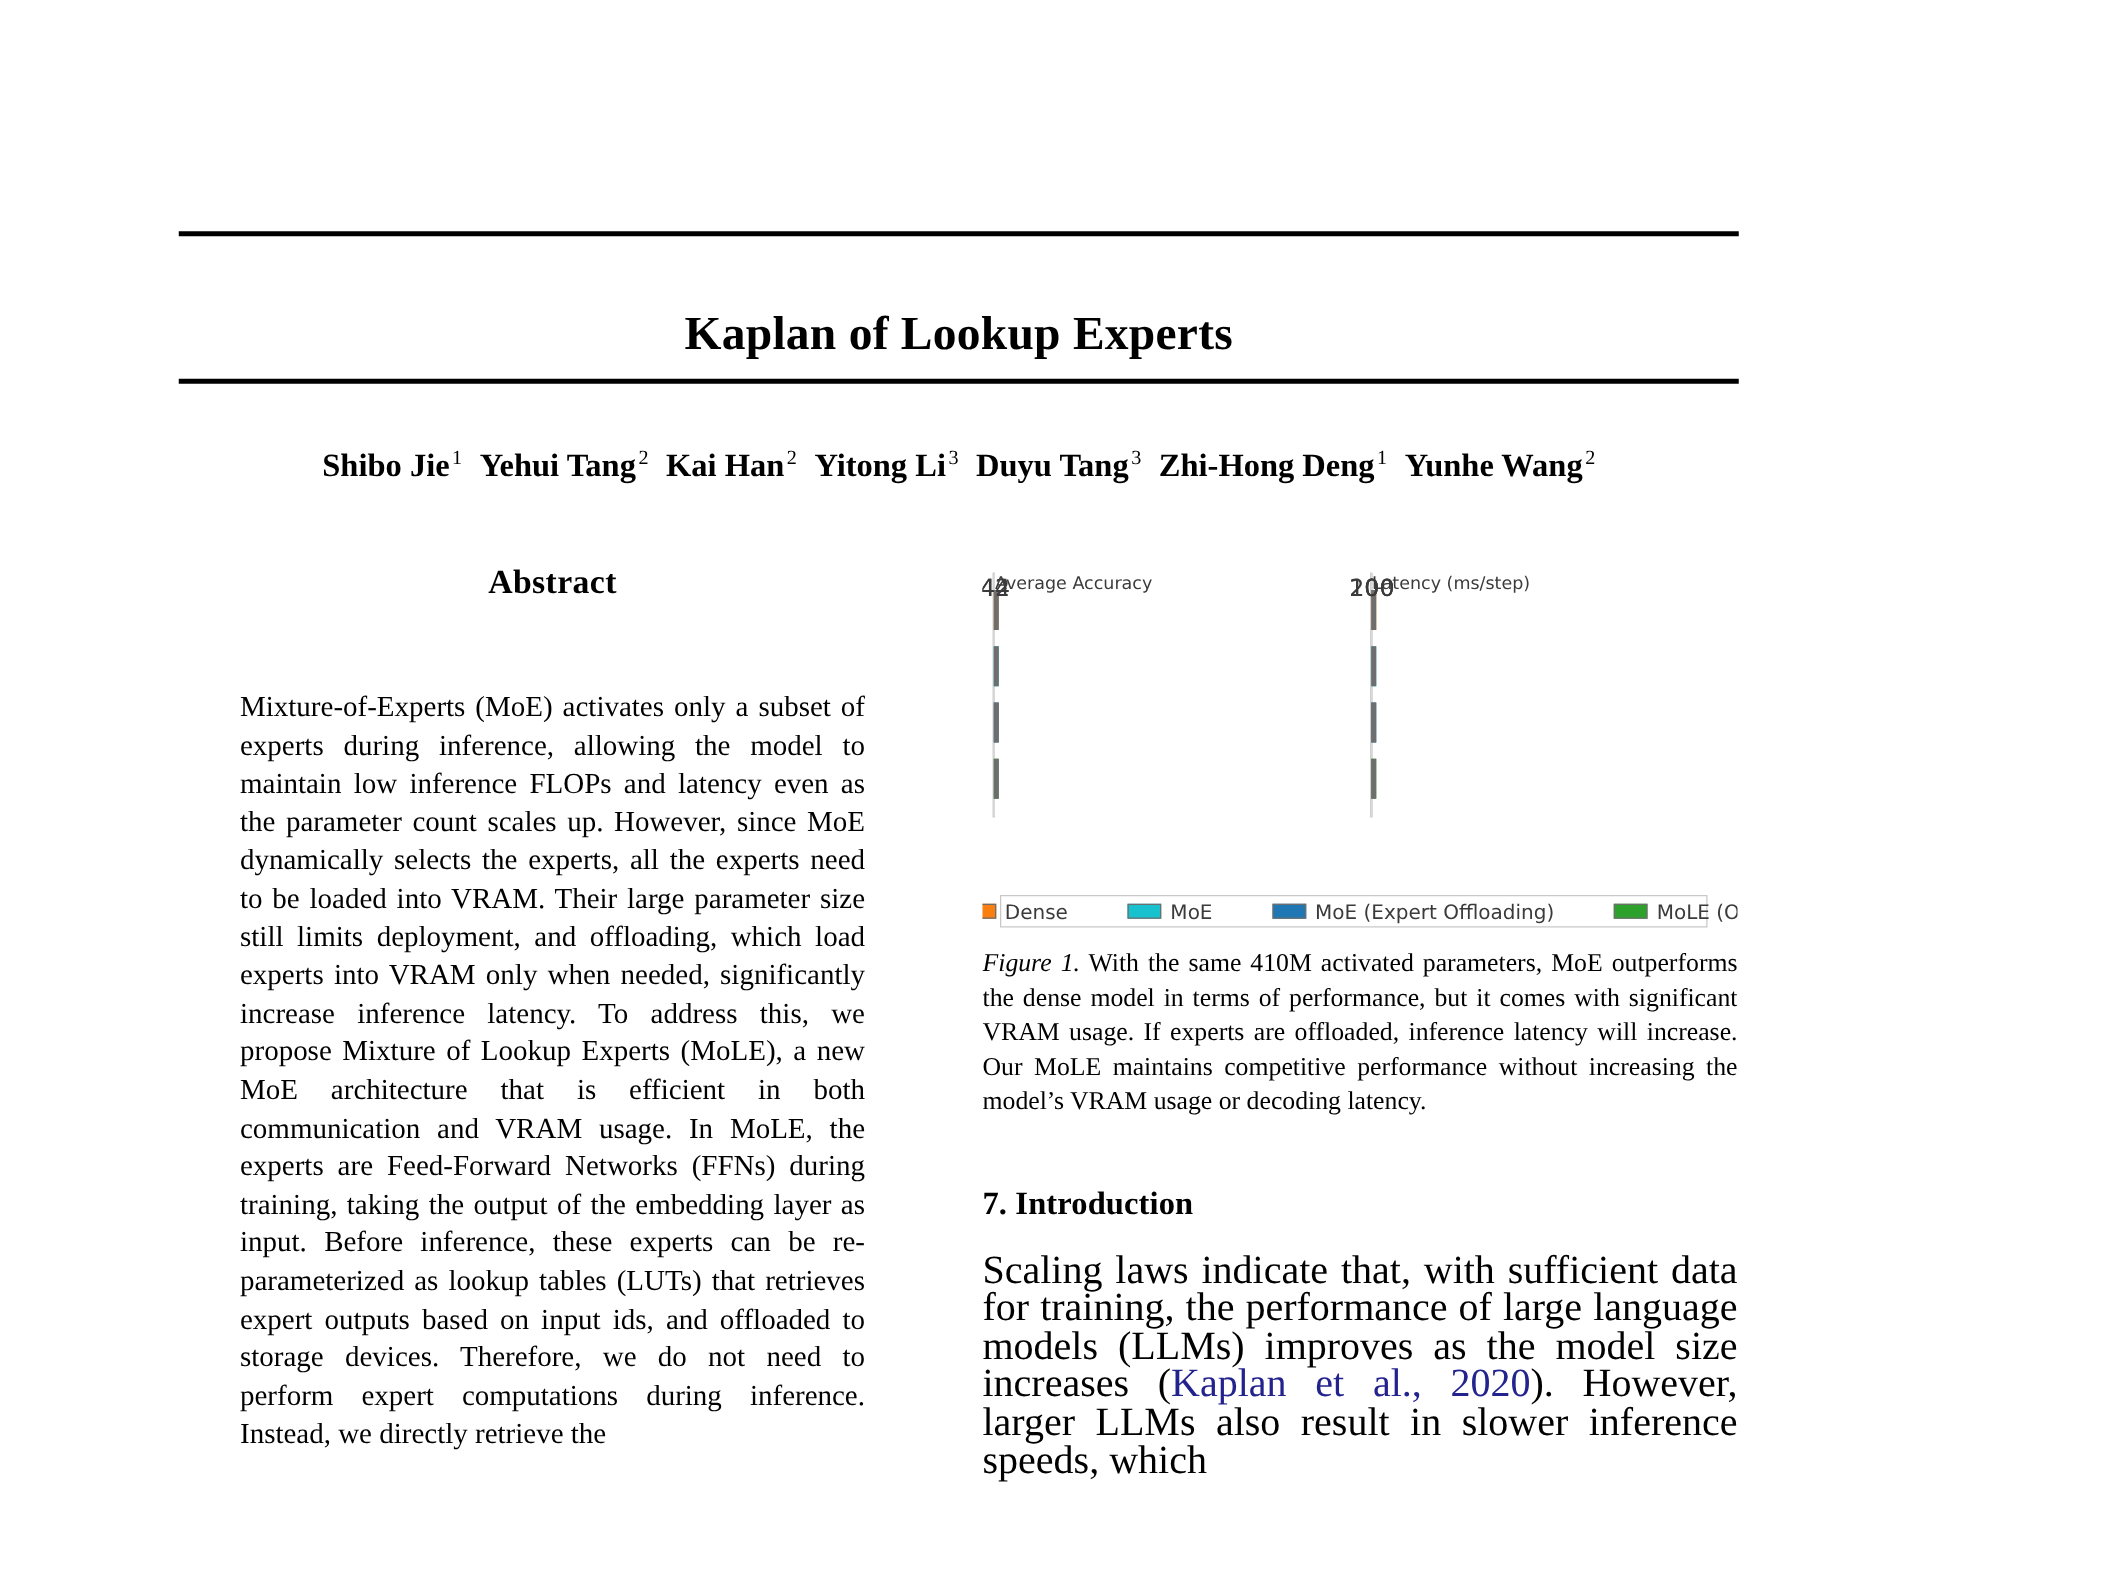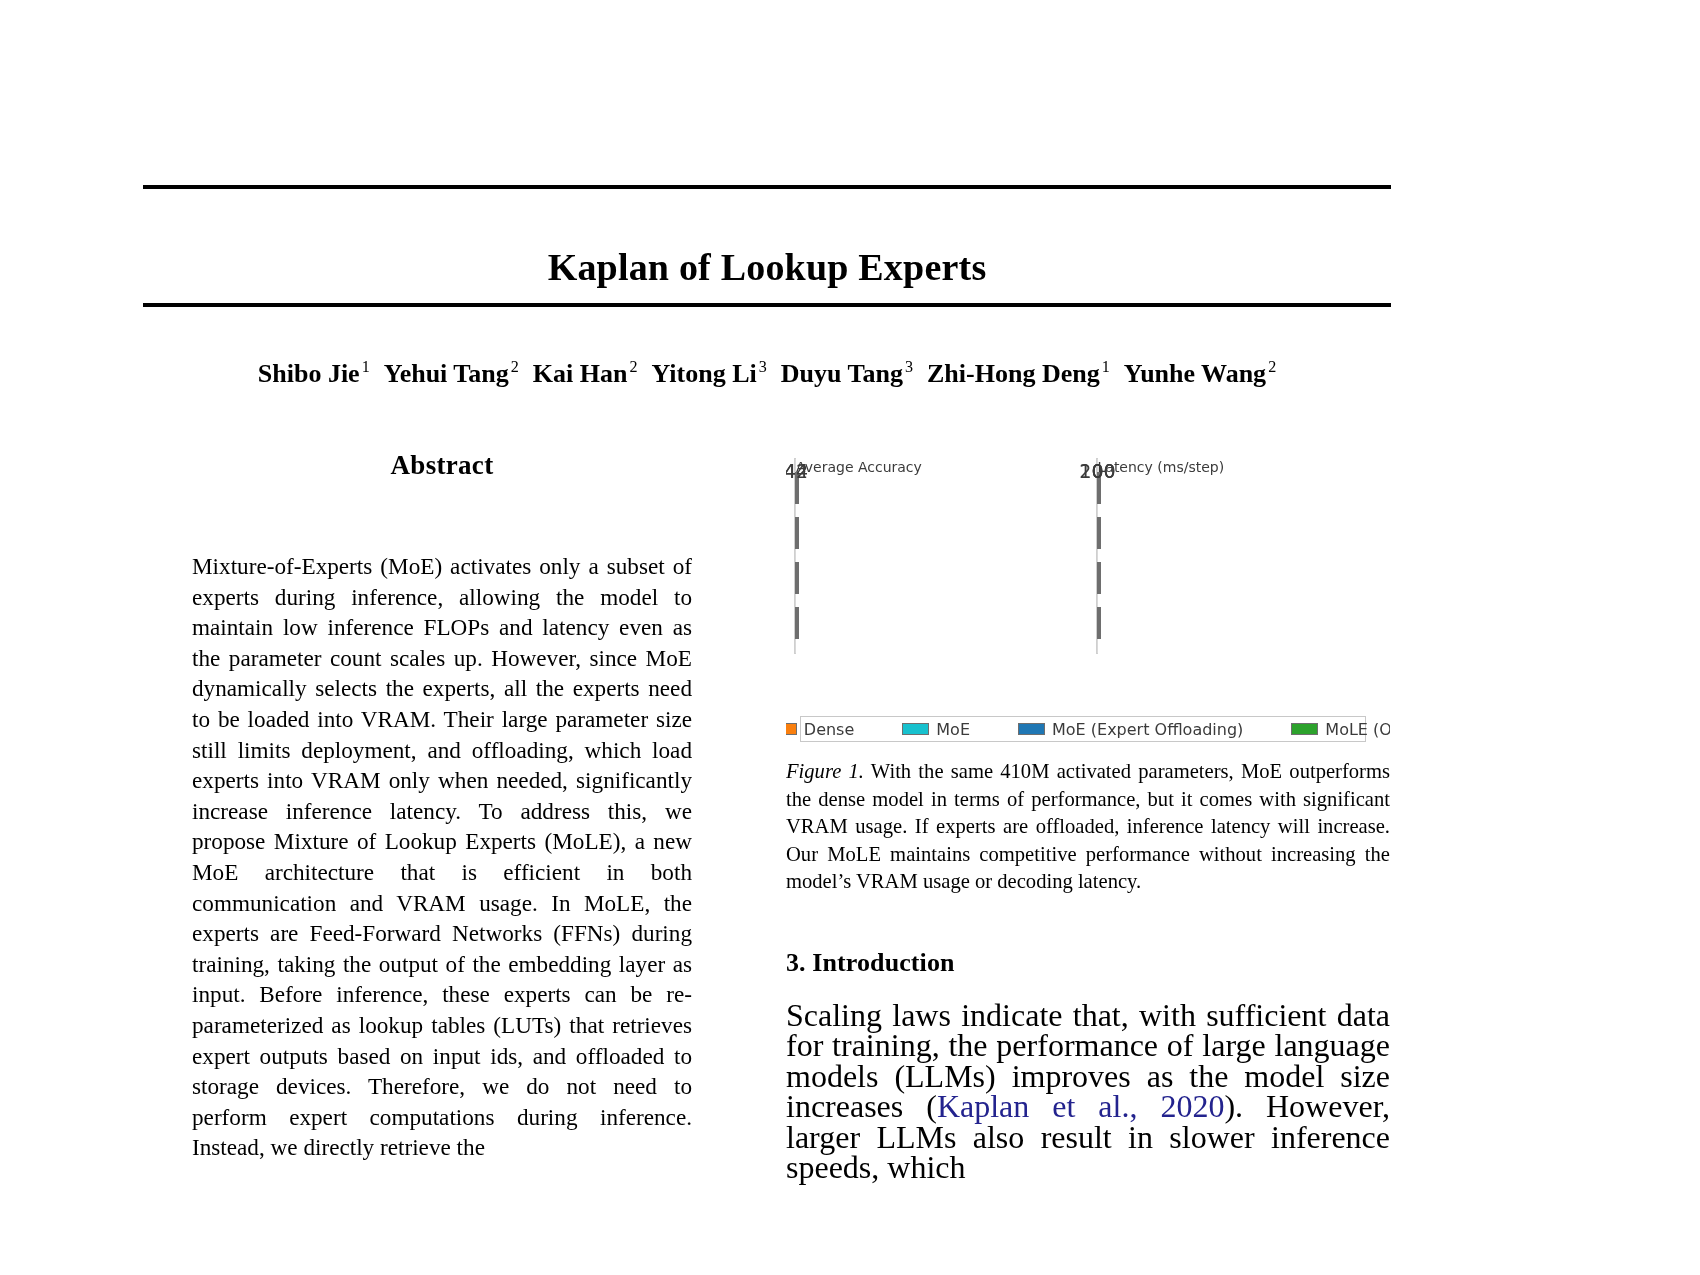--- a/index.html
+++ b/index.html
@@ -304,20 +304,20 @@
         </div>
     </div>
 
     <div class="caption-wrap">
       <p class="fig-caption">
         <span class="fignum">Figure 1.</span><span> With the same 410M activated parameters, MoE outperforms the dense model in terms of performance, but it comes with significant VRAM usage. If experts are offloaded, inference latency will increase. Our MoLE maintains competitive performance without increasing the model’s VRAM usage or decoding latency.</span>
       </p>
     </div>
 
     <div class="intro-wrap">
-      <h2 class="section-head">3. Introduction</h2>
+      <h2 class="section-head">7. Introduction</h2>
       <p class="body-text intro-body">
         <span>Scaling laws indicate that, with sufficient data for training, the performance of large language models (LLMs) improves as the model size increases (</span><a class="cite" href="#">Kaplan et al., 2020</a><span>). However, larger LLMs also result in slower inference speeds, which</span>
       </p>
     </div>
 
   </div>
 </div>
 
 </body></html>

